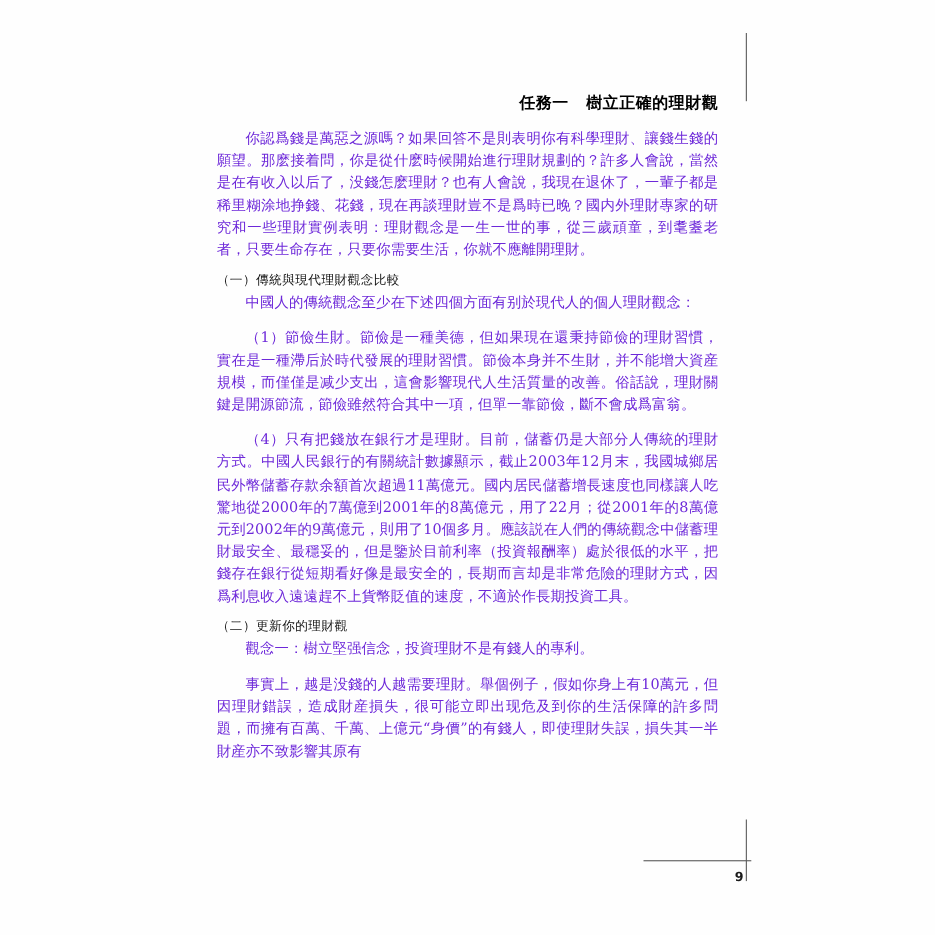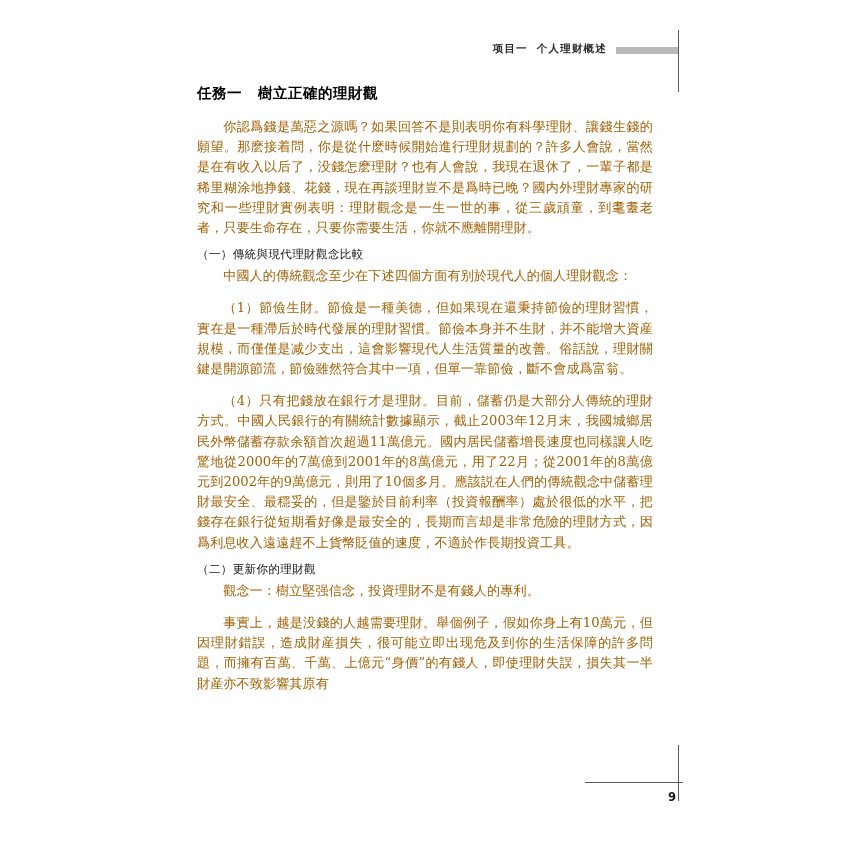--- a/index.html
+++ b/index.html
@@ -75,20 +75,21 @@
     width: 456px;
   }
 
   h1.task-title {
     font-family: "DejaVu Sans", "Liberation Sans", sans-serif;
     font-size: 14.5px;
     font-weight: bold;
     margin: 0 0 14px 0;
     letter-spacing: 0.5px;
     color: #000;
+    text-align: right;
   }
   h1.task-title .t-num {
     margin-right: 16px;
   }
 
   h2.sub-head {
     font-family: "DejaVu Sans", "Liberation Sans", sans-serif;
     font-size: 11.5px;
     font-weight: normal;
     margin: 9px 0 4px 0;
@@ -97,21 +98,21 @@
   }
 
   p.para {
     font-size: 13.1px;
     line-height: 20.2px;
     margin: 0 0 0 0;
     text-align: justify;
     text-justify: inter-ideograph;
     text-indent: 2em;
     letter-spacing: 0.1px;
-    color: #a16207;
+    color: #6d28d9;
   }
   p.para + p.para {
     margin-top: 12px;
   }
 
   
   .rule-bottom {
     position: absolute;
     left: 585px;
     top: 782px;
@@ -135,27 +136,20 @@
     font-size: 11.5px;
     font-weight: bold;
     color: #1a1a1a;
   }
 </style>
 </head>
 <body>
 
 <div class="page">
 
-  <div class="header">
-    <div class="header-inner">
-      <span class="header-text header-proj">项目一</span>
-      <span class="header-text">个人理财概述</span>
-      <span class="header-bar"></span>
-    </div>
-  </div>
   <div class="crop-v-top"></div>
 
   <div class="content">
 
     <h1 class="task-title">
       <span class="t-num">任務一</span><span>樹立正確的理財觀</span>
     </h1>
 
     <p class="para">你認爲錢是萬惡之源嗎？如果回答不是則表明你有科學理財、讓錢生錢的願望。那麽接着問，你是從什麽時候開始進行理財規劃的？許多人會說，當然是在有收入以后了，没錢怎麽理財？也有人會說，我現在退休了，一輩子都是稀里糊涂地挣錢、花錢，現在再談理財豈不是爲時已晚？國内外理財專家的研究和一些理財實例表明：理財觀念是一生一世的事，從三歲頑童，到耄耋老者，只要生命存在，只要你需要生活，你就不應離開理財。</p>
 

